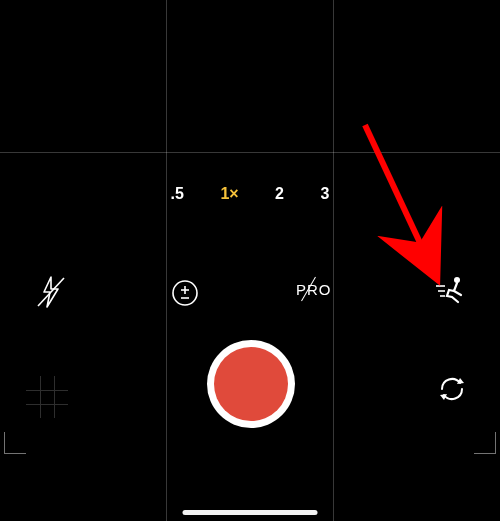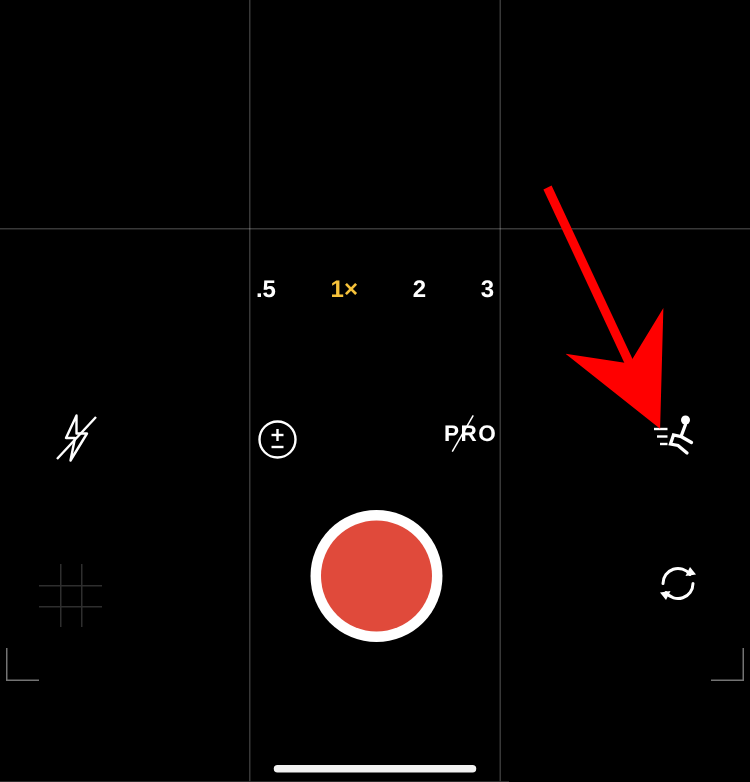--- a/index.html
+++ b/index.html
@@ -8,21 +8,21 @@
     
     .gridline { position:absolute; background:rgba(255,255,255,0.22); }
     .gv1 { left:166px; top:0; width:1px; height:100%; }
     .gv2 { left:333px; top:0; width:1px; height:100%; }
     .gh  { top:152px; left:0; width:100%; height:1px; }
     
     .zoom-row { position:absolute; top:185px; left:0; right:0; text-align:center; }
     .zoom-row span { display:inline-block; margin:0 16px; font-size:16px; font-weight:600; color:#fff; cursor:pointer; }
     .zoom-row span.active { color:#f6c23a; }
     
-    .icon { position:absolute; color:#fff; cursor:pointer;font-weight:bold; }
+    .icon { position:absolute; color:#fff; cursor:pointer; }
     .flash { left:36px; top:276px; }
     .ev    { left:170px; top:278px; }
     .pro   { left:296px; top:281px; font-size:15px; letter-spacing:1px; }
     .pro .slash { position:absolute; left:12px; top:-6px; width:1px; height:28px; background:#fff; transform:rotate(30deg); }
     .motion{ left:432px; top:274px; }
     .switch{ left:437px; top:374px; }
     
     .shutter { position:absolute; left:207px; top:340px; width:88px; height:88px; border-radius:50%; background:#fff; display:flex; align-items:center; justify-content:center; cursor:pointer; }
     .shutter-inner { width:74px; height:74px; border-radius:50%; background:#e04a3b; }
     

